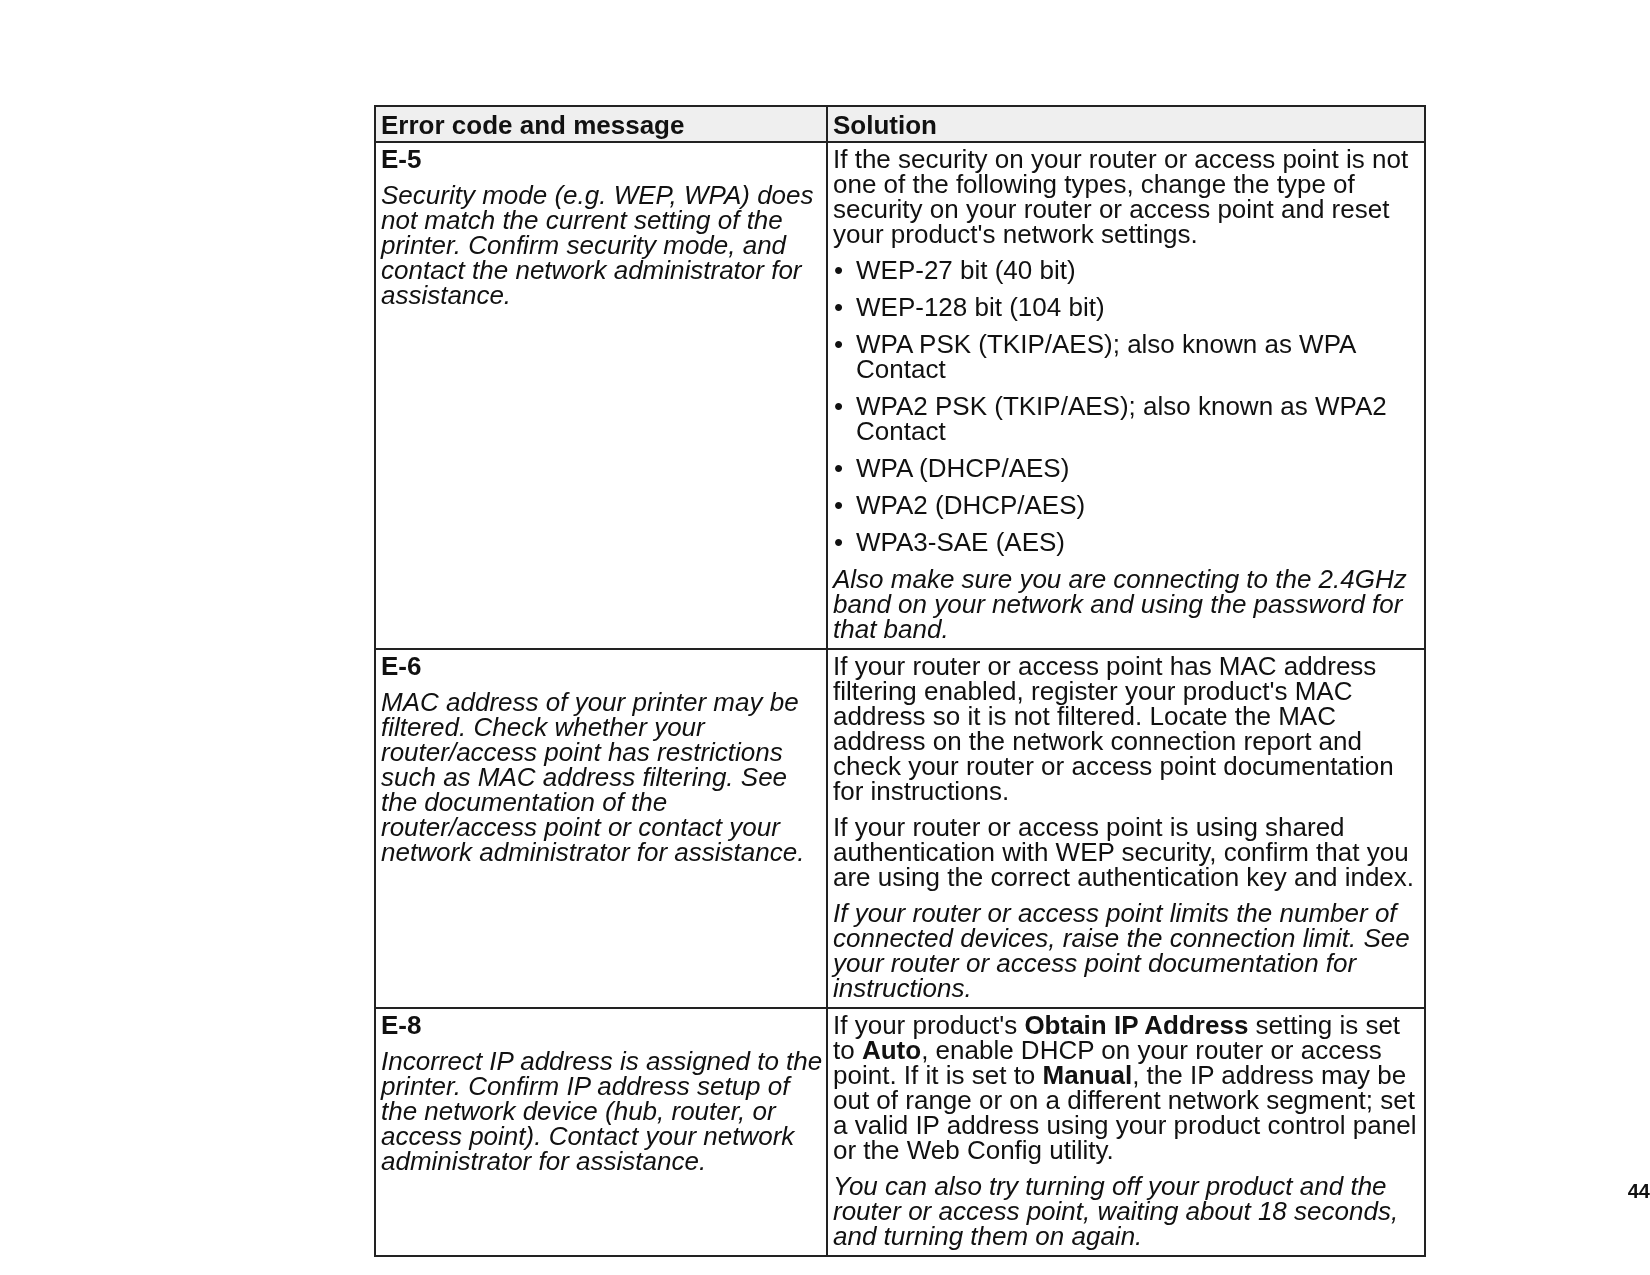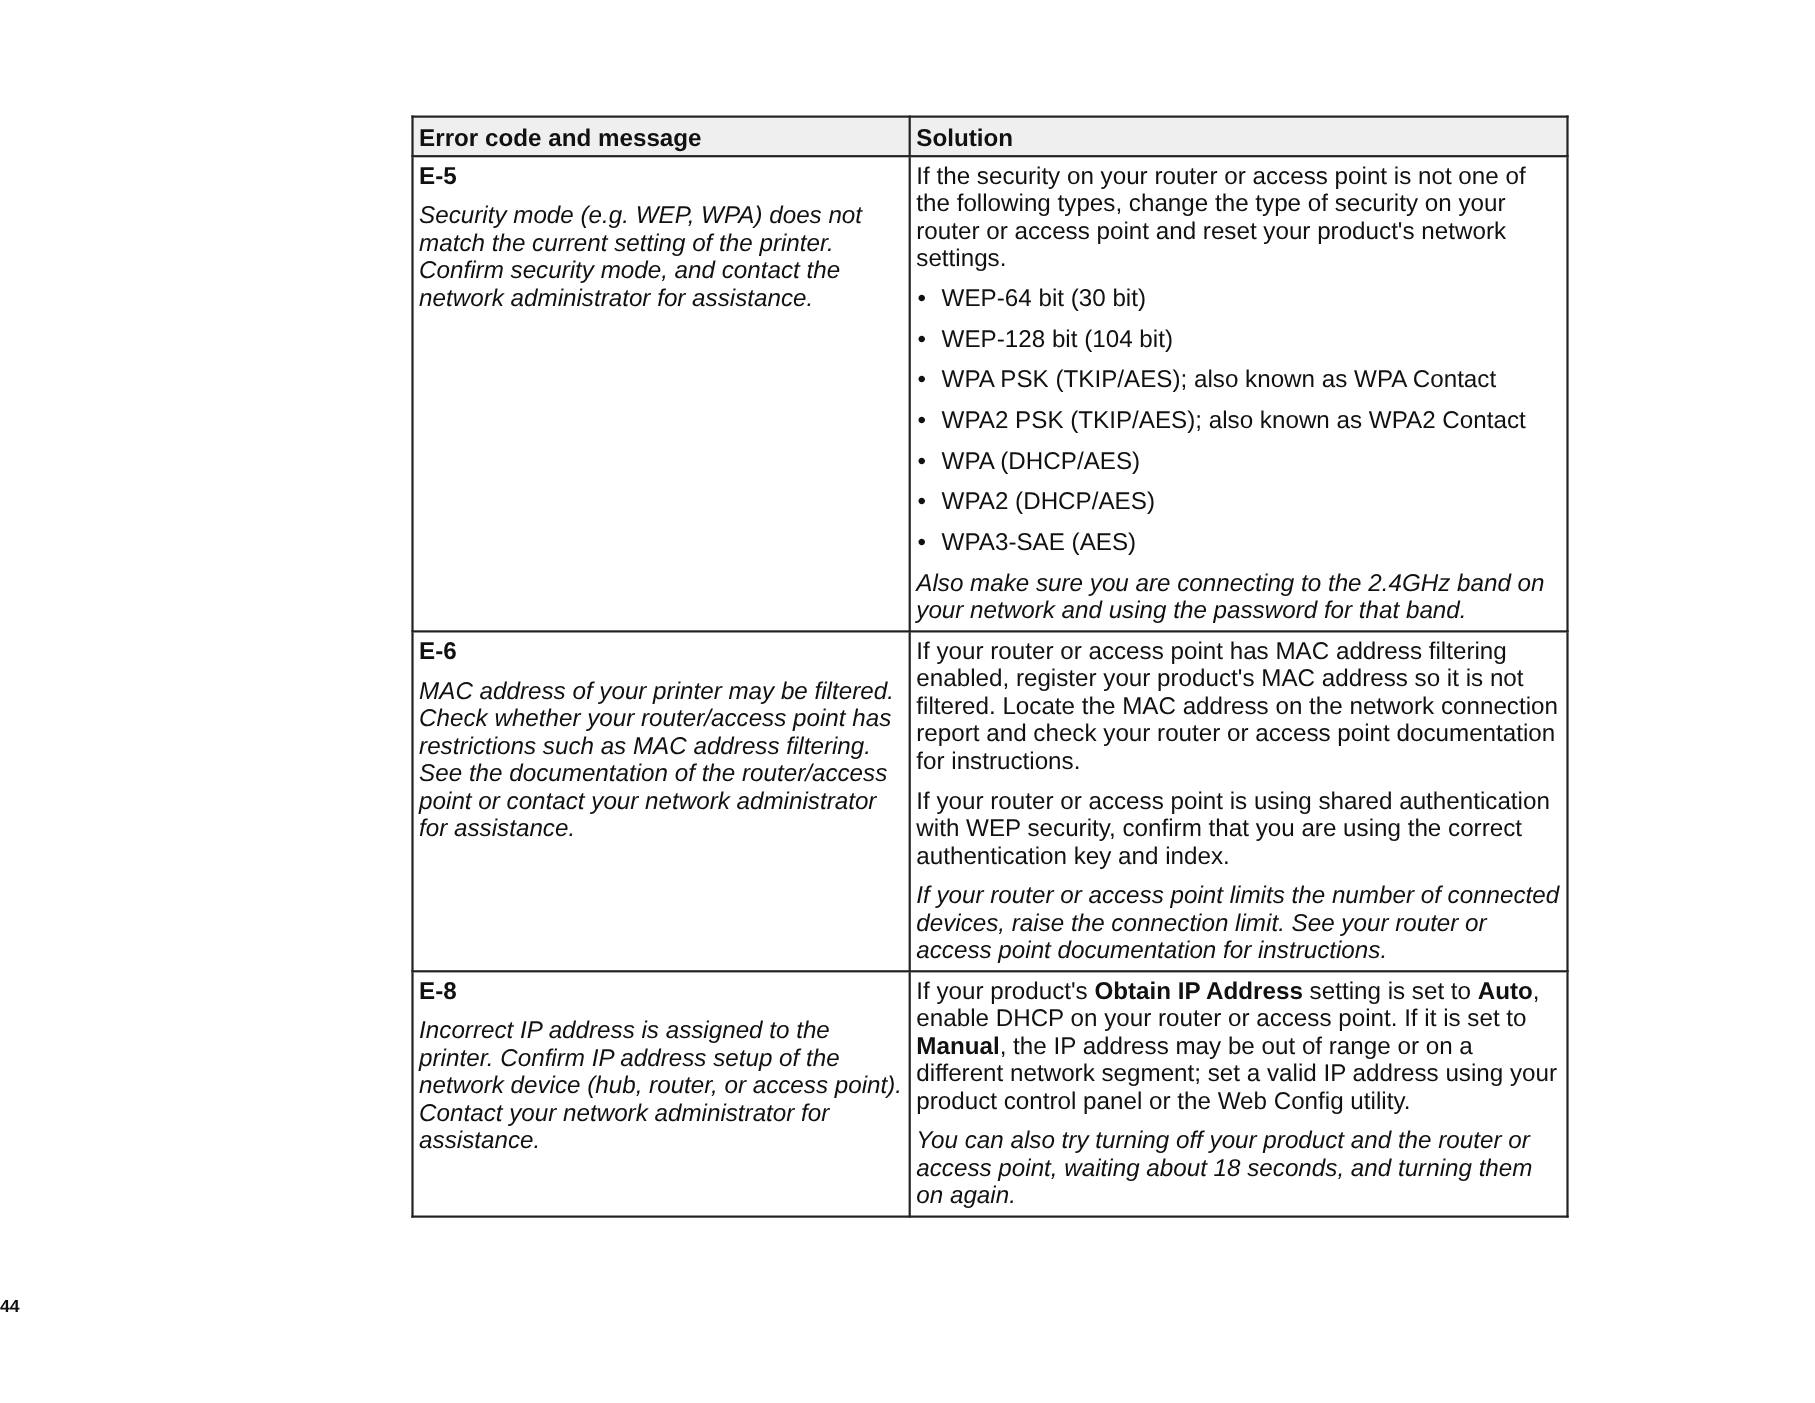--- a/index.html
+++ b/index.html
@@ -1,47 +1,47 @@
 <!DOCTYPE html>
 <html><head>
 <meta charset="utf-8">
 <style>
   html, body { margin:0; padding:0; background:#ffffff; }
   body { width:1650px; height:1275px; position:relative; font-family:"Liberation Sans", sans-serif; color:#111; }
-  .tbl { position:absolute; left:374px; top:105px; width:1052px; border-collapse:collapse; font-size:22px; line-height:25px; }
+  .tbl { position:absolute; left:374px; top:105px; width:1052px; border-collapse:collapse; font-size:26px; line-height:25px; }
   .tbl td, .tbl th { border:2px solid #222; vertical-align:top; padding:4px 1px 6px 5px; text-align:left; }
   .tbl th { background:#efefef; font-weight:bold; padding:6px 5px 3px 5px; }
   .c1 { width:440px; }
   .code { font-weight:bold; margin:0 0 11px 0; }
   p { margin:0 0 11px 0; }
   p:last-child { margin-bottom:0;font-style:italic; }
   ul { list-style:none; margin:0 0 11px 0; padding:0; }
   li { margin:0 0 12px 0; padding-left:23px; position:relative; }
   li::before { content:"•"; position:absolute; left:1px; }
   b { font-weight:bold;text-align:right; }
-  .pagenum { position:absolute; top:1180px; left:0; width:1650px; text-align:left; font-weight:bold; font-size:16px; }
+  .pagenum { position:absolute; top:1180px; left:0; width:1650px; text-align:right; font-weight:bold; font-size:20px; }
 </style>
 </head>
 <body>
 
 <table class="tbl">
   <tbody>
       <tr>
     <th class="c1">Error code and message</th>
     <th>Solution</th>
   </tr>
   <tr>
     <td class="c1">
       <div class="code">E-5</div>
       <p>Security mode (e.g. WEP, WPA) does not match the current setting of the printer. Confirm security mode, and contact the network administrator for assistance.</p>
     </td>
     <td>
       <p>If the security on your router or access point is not one of the following types, change the type of security on your router or access point and reset your product's network settings.</p>
       <ul>
-        <li>WEP-64 bit (30 bit)</li>
+        <li>WEP-27 bit (40 bit)</li>
         <li>WEP-128 bit (104 bit)</li>
         <li>WPA PSK (TKIP/AES); also known as WPA Contact</li>
         <li>WPA2 PSK (TKIP/AES); also known as WPA2 Contact</li>
         <li>WPA (DHCP/AES)</li>
         <li>WPA2 (DHCP/AES)</li>
         <li>WPA3-SAE (AES)</li>
       </ul>
       <p>Also make sure you are connecting to the 2.4GHz band on your network and using the password for that band.</p>
     </td>
   </tr>

